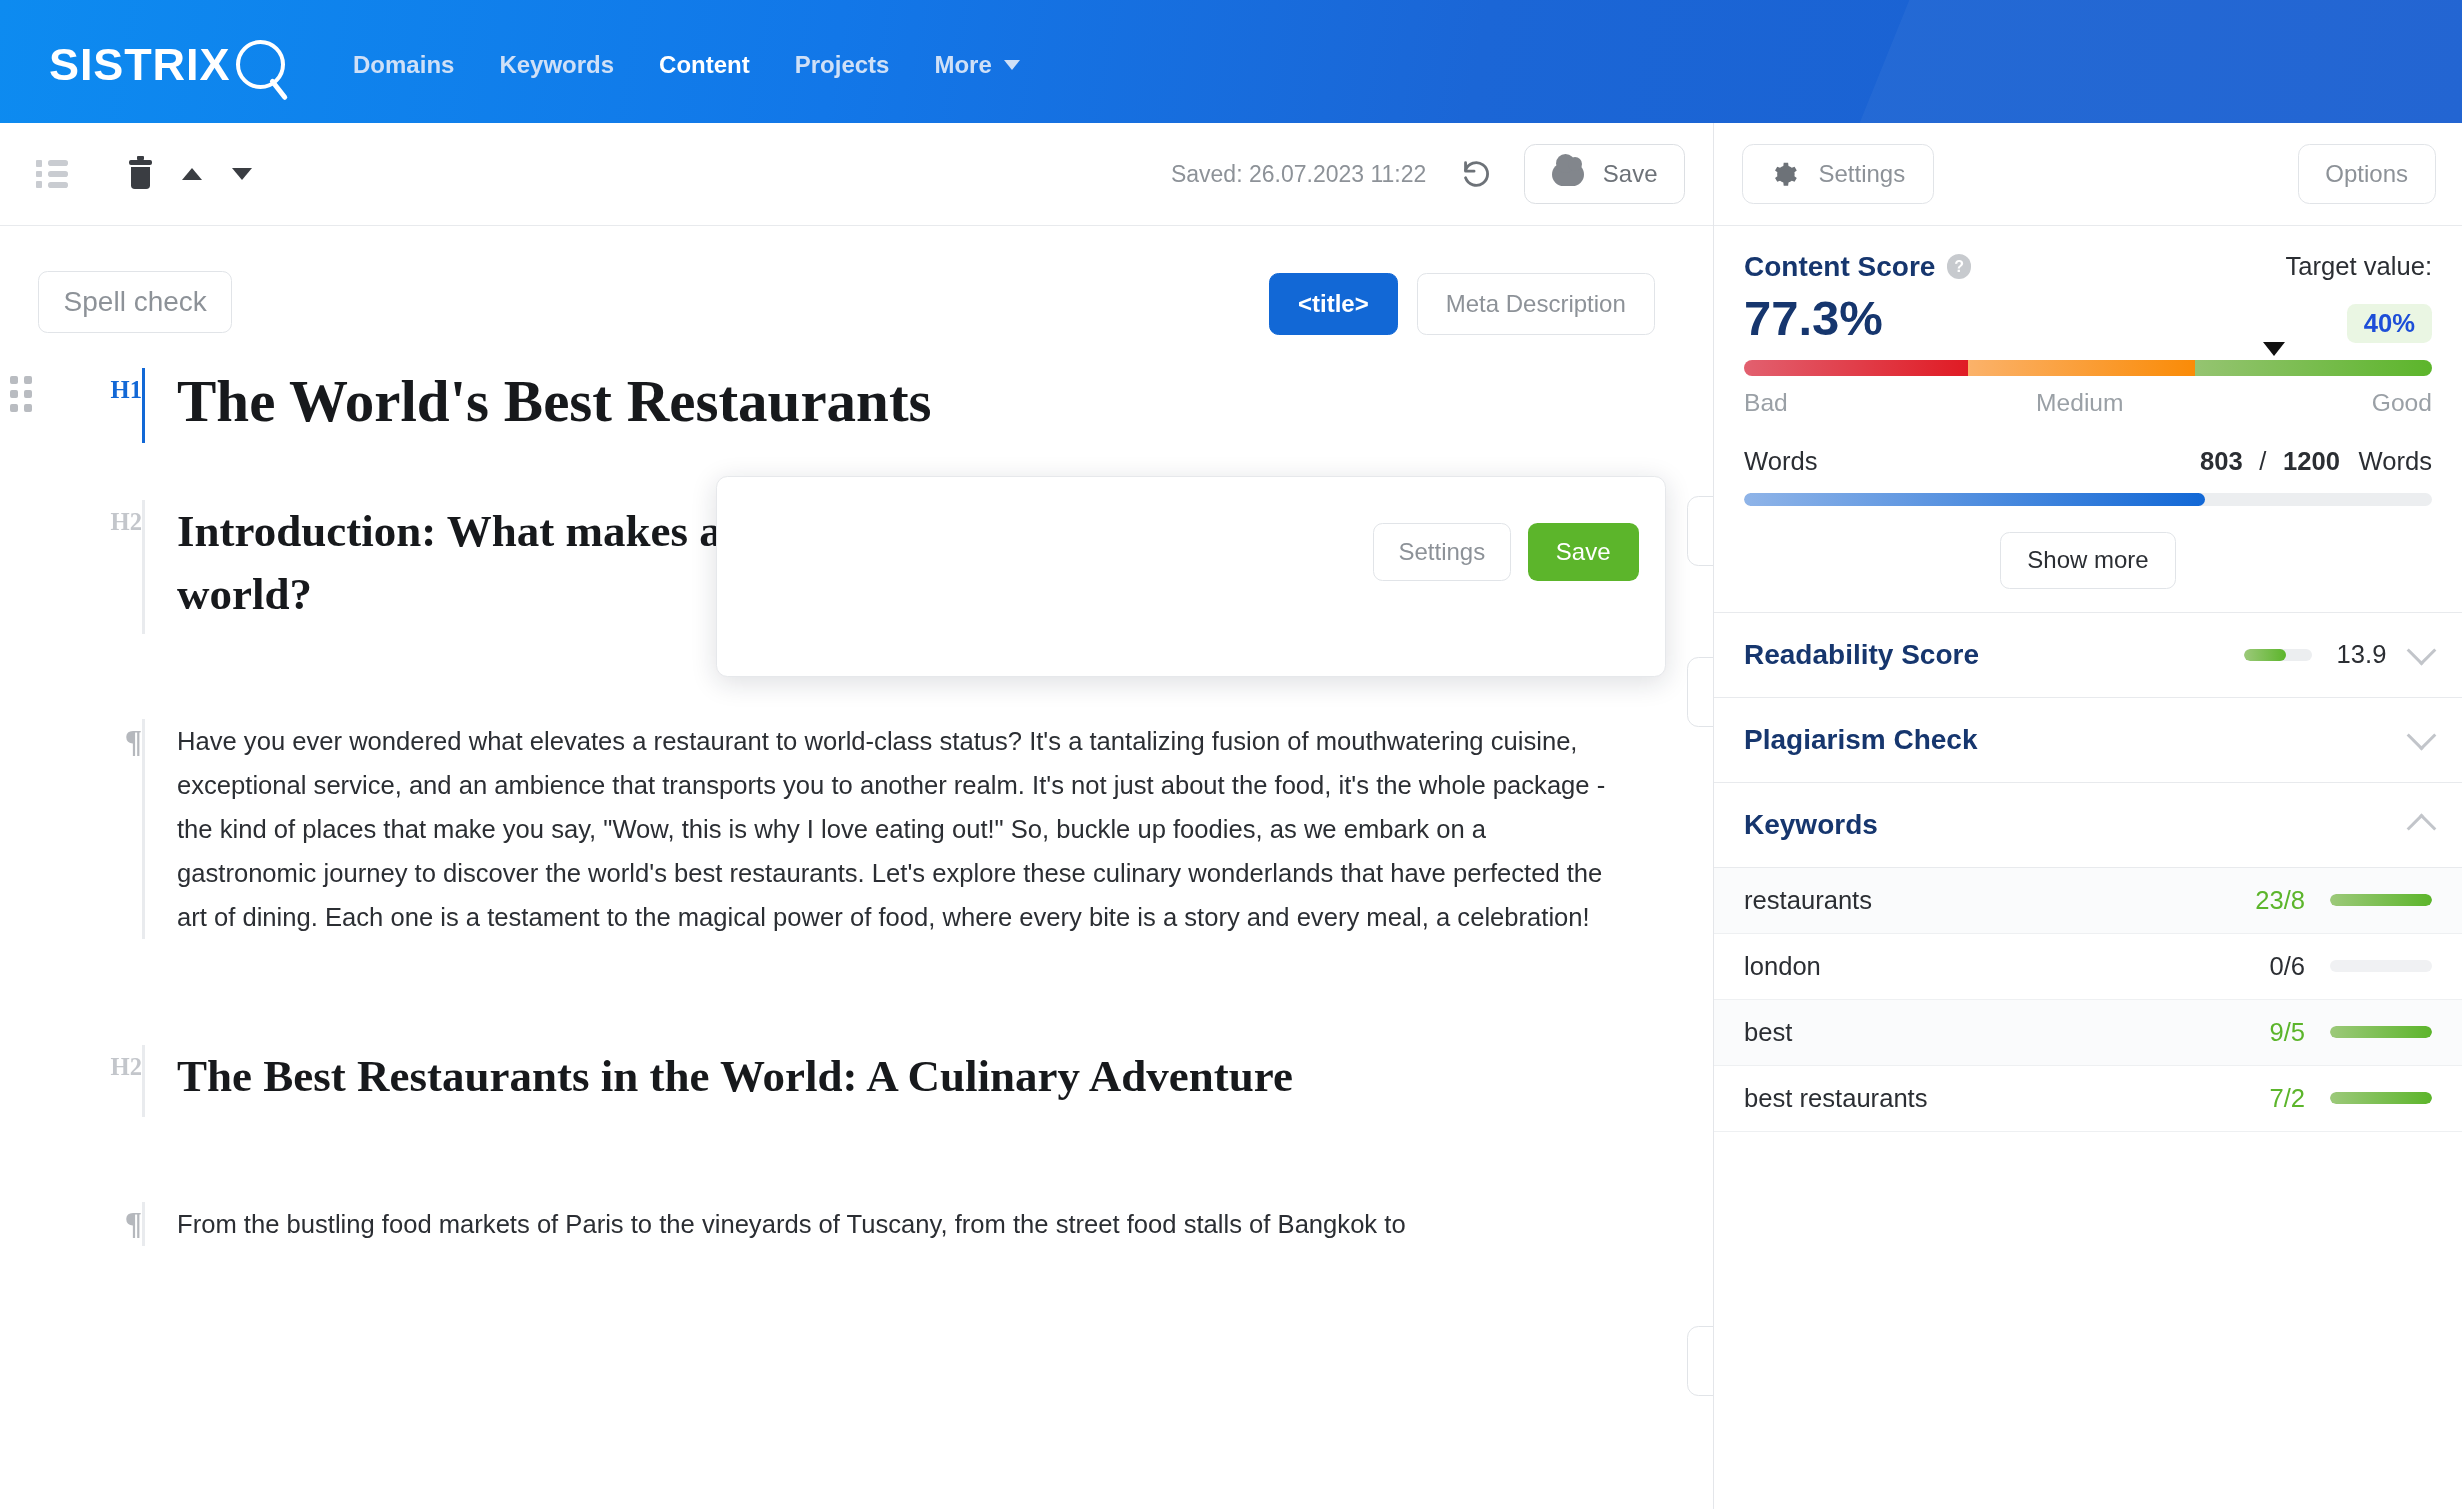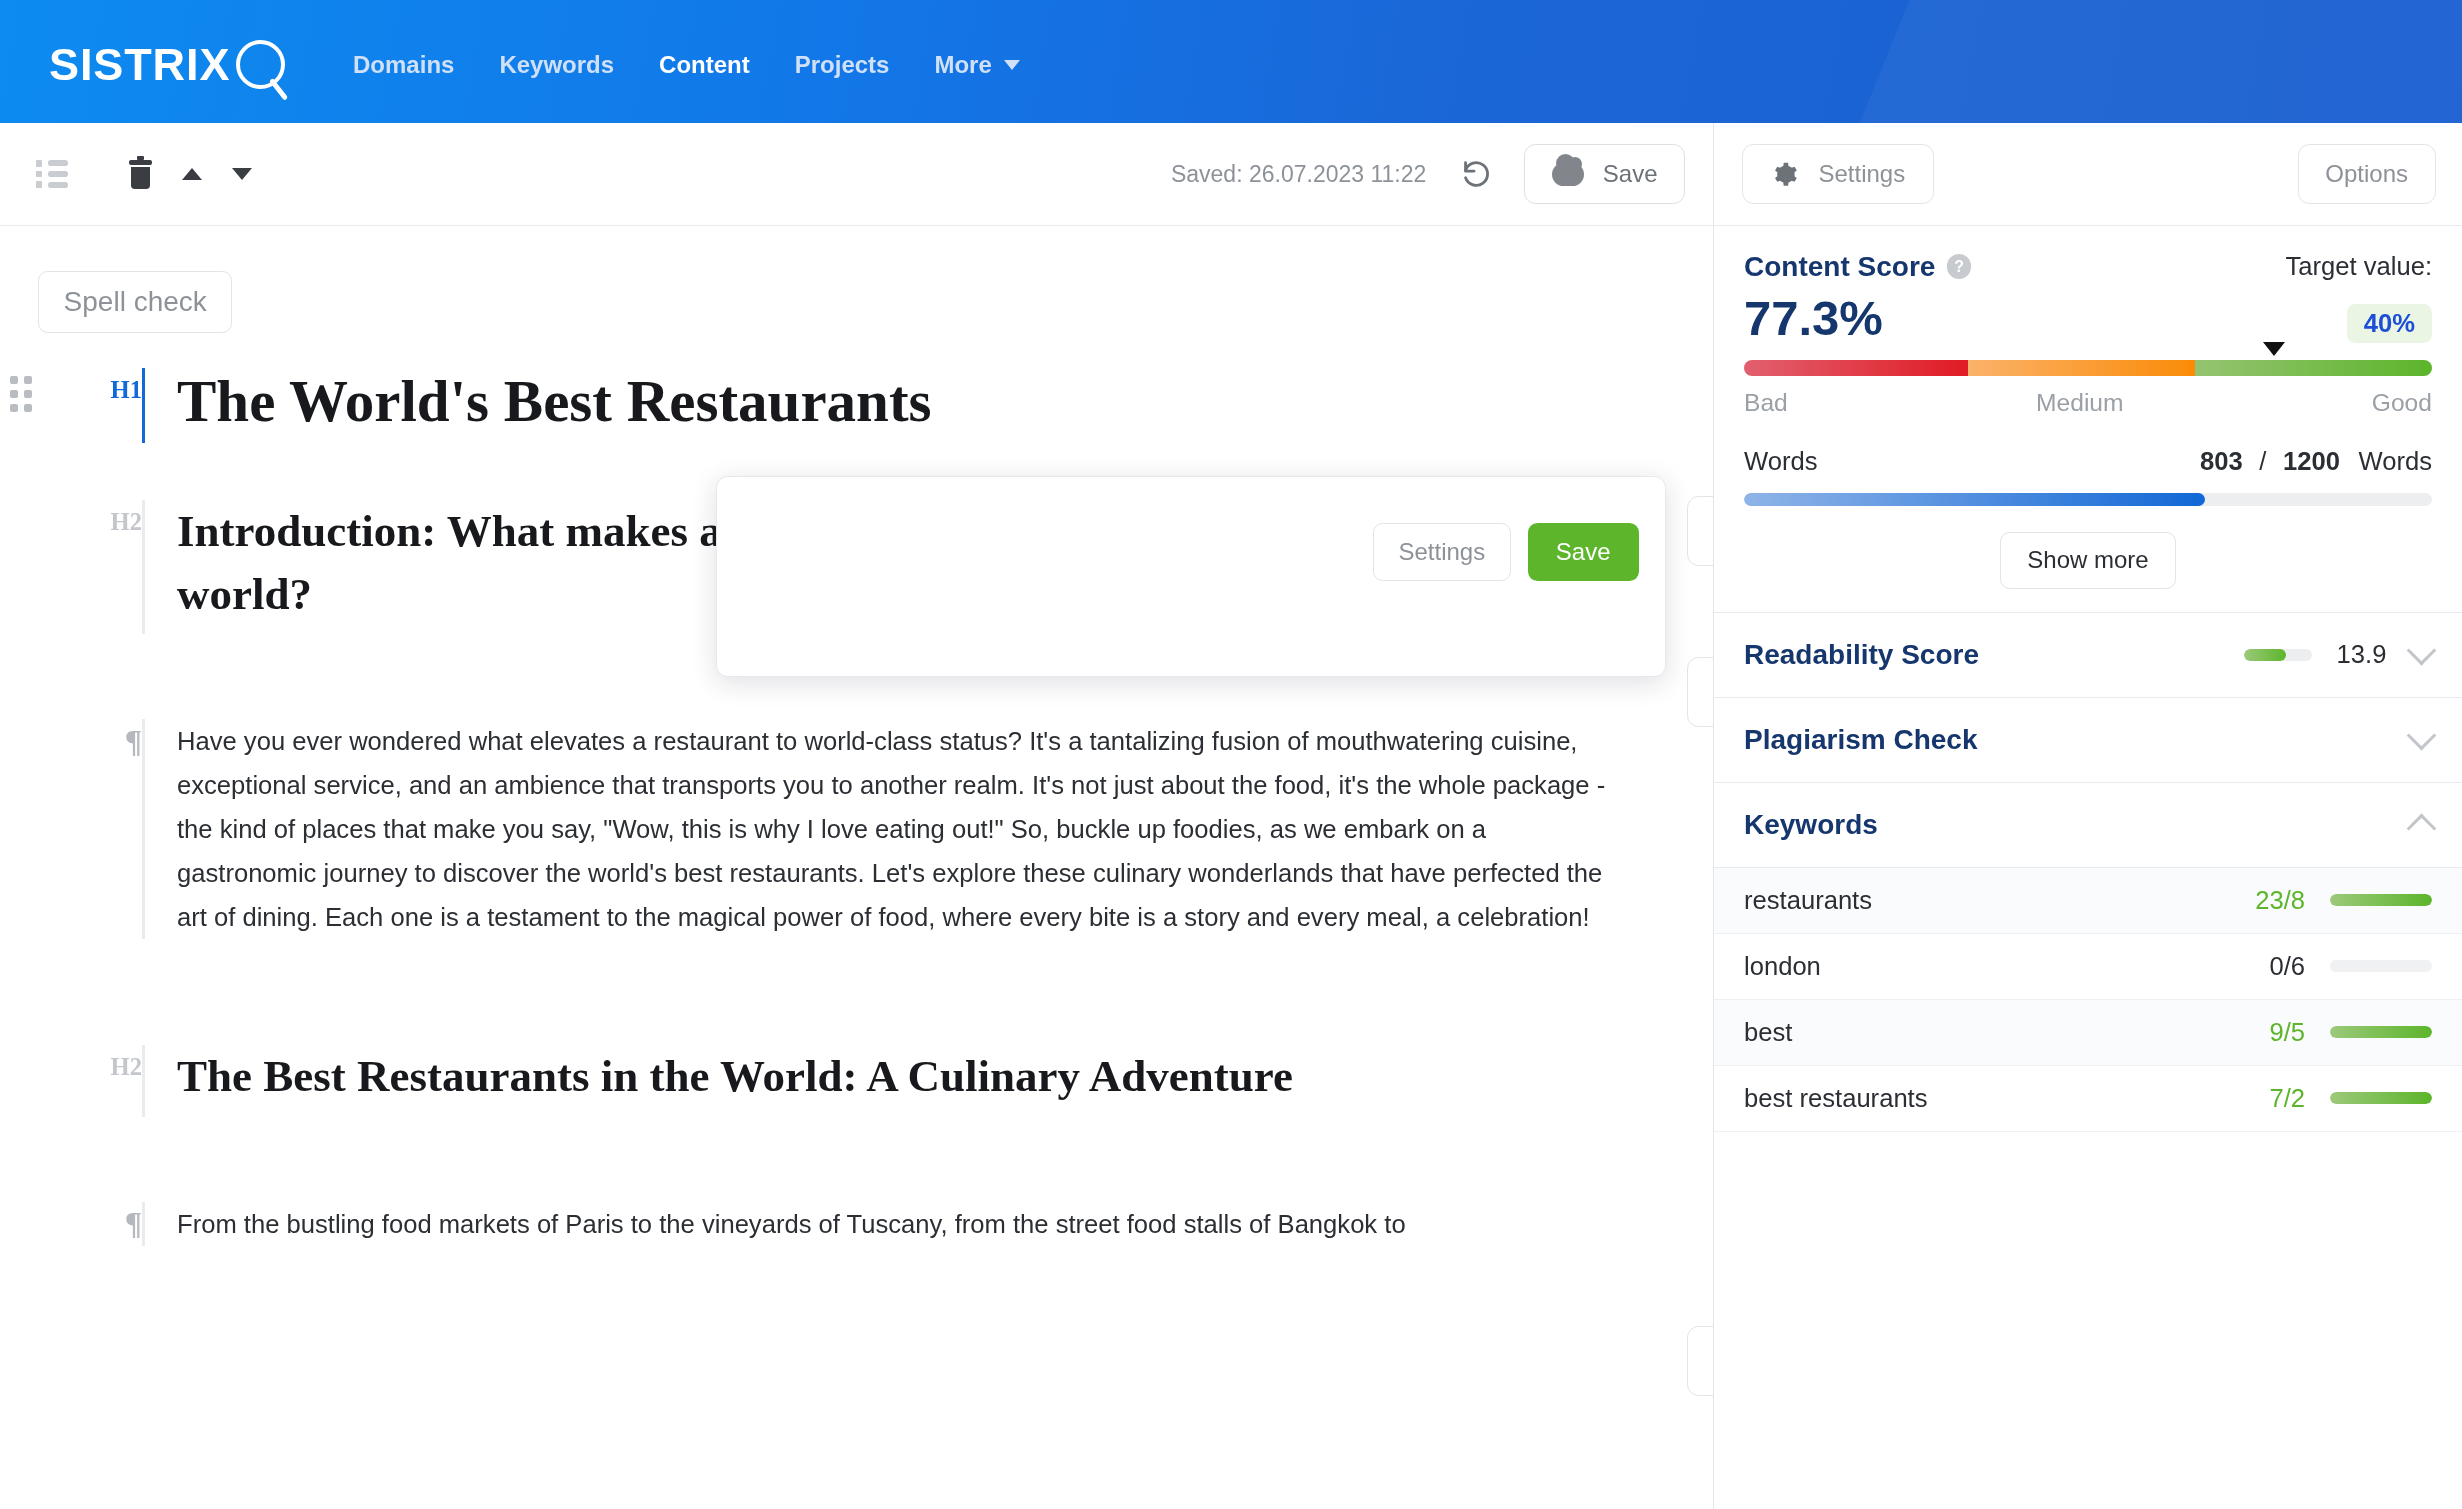--- a/index.html
+++ b/index.html
@@ -337,20 +337,24 @@
           <span class="cloud"></span>
           <span>Save</span>
         </div>
       </div>
     </div>
 
     <div class="doc">
 
       <div class="spellcheck-btn">Spell check</div>
 
+      <div class="seo-tabs">
+        <div class="seo-tab active">&lt;title&gt;</div>
+        <div class="seo-tab">Meta Description</div>
+      </div>
 
       <div class="blocks">
 
         <div class="block selected">
           <div class="block-gutter">
             <div class="drag-dots">
               <i></i>
                 <i></i>
                 <i></i>
                 <i></i>

